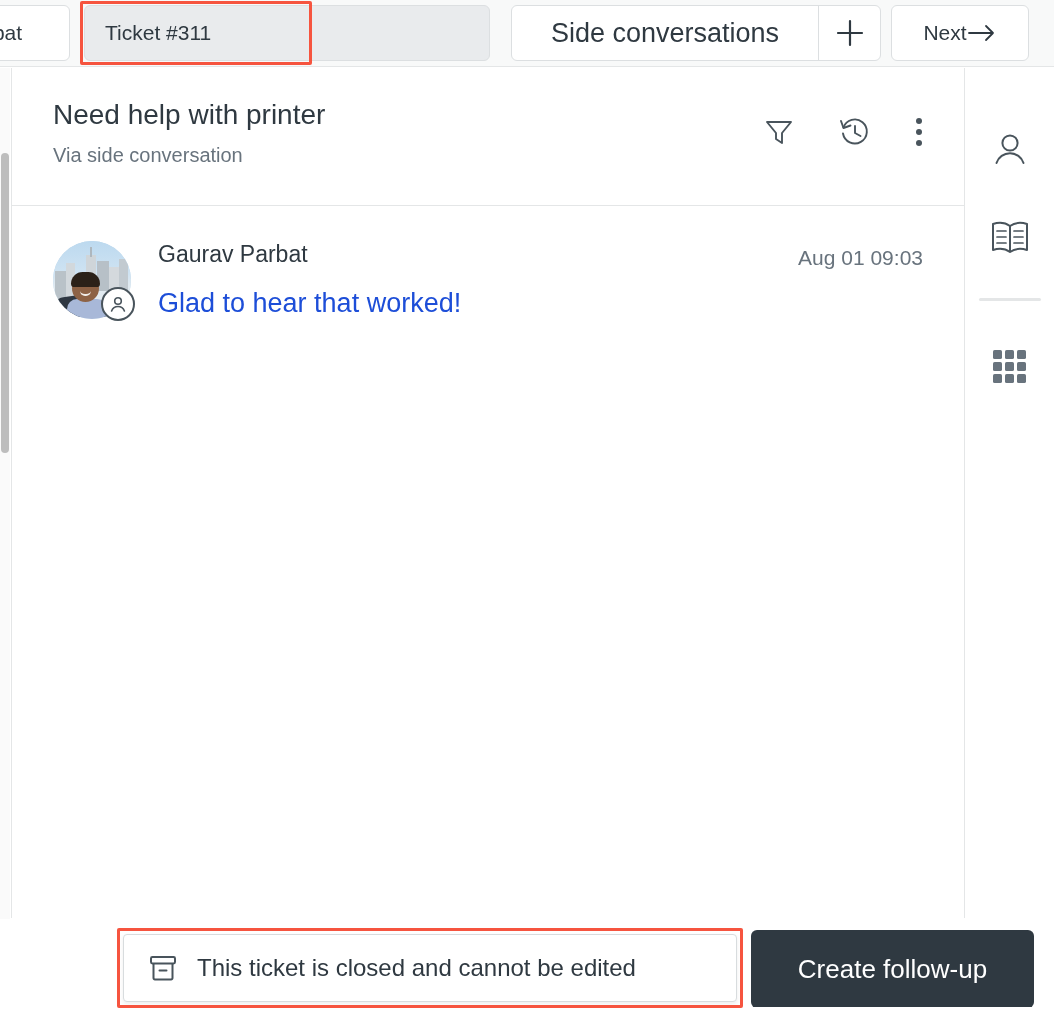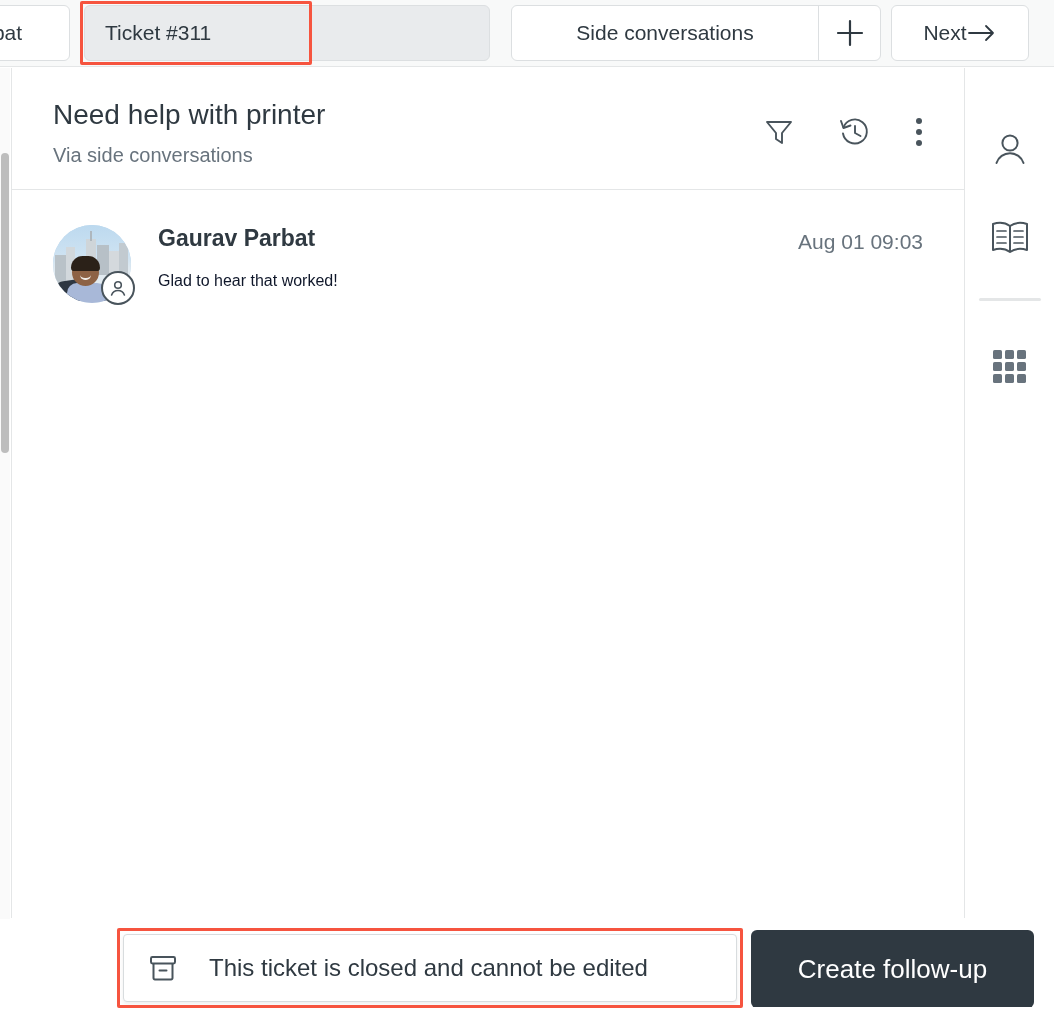--- a/index.html
+++ b/index.html
@@ -38,21 +38,21 @@
   }
   .tab.active .ticket-label { font-size: 21px; color: #2f3941; }
 
   .sidecv-group {
     position: absolute; left: 511px; top: 5px; height: 56px;
     display: flex; border: 1px solid #dcdfe1; border-radius: 6px;
     background: #ffffff; overflow: hidden;
   }
   .sidecv-main {
     width: 306px; display: flex; align-items: center; justify-content: center;
-    font-size: 21px; color: #2f3941; white-space: nowrap;
+    font-size: 27px; color: #2f3941; white-space: nowrap;
   }
   .sidecv-plus {
     width: 62px; border-left: 1px solid #dcdfe1;
     display: flex; align-items: center; justify-content: center;
   }
   .tab.next {
     left: 891px; width: 138px; gap: 0;
   }
 
   
@@ -75,21 +75,21 @@
 
   
   .main-panel {
     position: absolute; left: 11px; top: 68px;
     width: 954px; height: 850px;
     background: #ffffff;
     border-left: 1px solid #e4e6e7;
     border-right: 1px solid #e4e6e7;
   }
   .ticket-head {
-    position: relative; padding: 30px 0 22px 41px;
+    position: relative; padding: 30px 0 38px 41px;
     border-bottom: 1px solid #e4e6e7;
   }
   .ticket-title { font-size: 28px; color: #2f3941; line-height: 1.2; }
   .ticket-sub { font-size: 20px; color: #68737d; margin-top: 12px; }
   .head-icons {
     position: absolute; right: 40px; top: 46px;
     display: flex; align-items: center; gap: 41px;
   }
   .head-icons .ico { cursor: pointer; display:block; }
 
@@ -143,22 +143,22 @@
     position: absolute; right: 0px; top: 56px; width: 26px; height: 26px;
     background: #39434f; border-radius: 0 12px 0 0; transform: rotate(8deg);
   }
   .av-badge {
     position: absolute; right: -4px; bottom: -2px;
     width: 34px; height: 34px; border-radius: 50%;
     background: #ffffff; border: 2px solid #49545c;
     display: flex; align-items: center; justify-content: center;
   }
   .msg-body { margin-left: 27px; flex: 1; }
-  .msg-author { font-size: 23px; font-weight: bold; color: #2f3941; }
-  .msg-text { font-size: 16px; color: #0f172a; margin-top: 20px; }
+  .msg-author { font-size: 23px; font-weight: normal; color: #2f3941; }
+  .msg-text { font-size: 27px; color: #1d4ed8; margin-top: 20px; }
   .msg-time {
     position: absolute; right: 41px; top: 40px;
     font-size: 21px; color: #68737d; white-space: nowrap;
   }
 
   
   .right-rail {
     position: absolute; left: 966px; top: 68px; width: 88px; height: 850px;
     background: #ffffff;
     display: flex; flex-direction: column; align-items: center;
@@ -169,21 +169,21 @@
 
   
   .footer {
     position: absolute; left: 0; top: 919px; width: 1054px; height: 103px;
     background: #ffffff;
   }
   .closed-banner {
     position: absolute; left: 123px; top: 934px; width: 614px; height: 68px;
     background: #ffffff; border: 1px solid #d8dcde; border-radius: 4px;
     box-shadow: 0 2px 4px rgba(0,0,0,.07);
-    display: flex; align-items: center; padding-left: 22px; gap: 29px;
+    display: flex; align-items: center; padding-left: 22px; gap: 17px;
   }
   .closed-text { font-size: 24px; color: #2f3941; }
   .followup-btn {
     position: absolute; left: 751px; top: 930px; width: 283px; height: 78px;
     background: #2f3941; color: #ffffff; border-radius: 6px;
     display: flex; align-items: center; justify-content: center;
     font-size: 26px; cursor: pointer; border: none;
     font-family: "Liberation Sans", sans-serif;
   }
 
@@ -231,21 +231,21 @@
   </div>
 
   <div class="left-scroll-track">
     <div class="left-scroll-thumb"></div>
   </div>
 
   <div class="main-panel">
 
     <div class="ticket-head">
       <div class="ticket-title">Need help with printer</div>
-      <div class="ticket-sub">Via side conversations</div>
+      <div class="ticket-sub">Via side conversation</div>
 
       <div class="head-icons">
         <svg class="ico" width="34" height="34" viewBox="0 0 34 34">
           <path d="M5 7 H29 L20 18 V28 L14 24 V18 Z" fill="none" stroke="#49545c" stroke-width="1.9" stroke-linejoin="round"></path>
         </svg>
         <svg class="ico" width="36" height="36" viewBox="0 0 36 36">
           <path d="M6.5 13.5 A12 12 0 1 1 6 19.5" fill="none" stroke="#49545c" stroke-width="1.9" stroke-linecap="round"></path>
           <path d="M4 7 L6.5 14 L13.5 11.5" fill="none" stroke="#49545c" stroke-width="1.9" stroke-linecap="round" stroke-linejoin="round"></path>
           <path d="M18 12 V19 L23.5 22" fill="none" stroke="#49545c" stroke-width="1.9" stroke-linecap="round" stroke-linejoin="round"></path>
         </svg>

